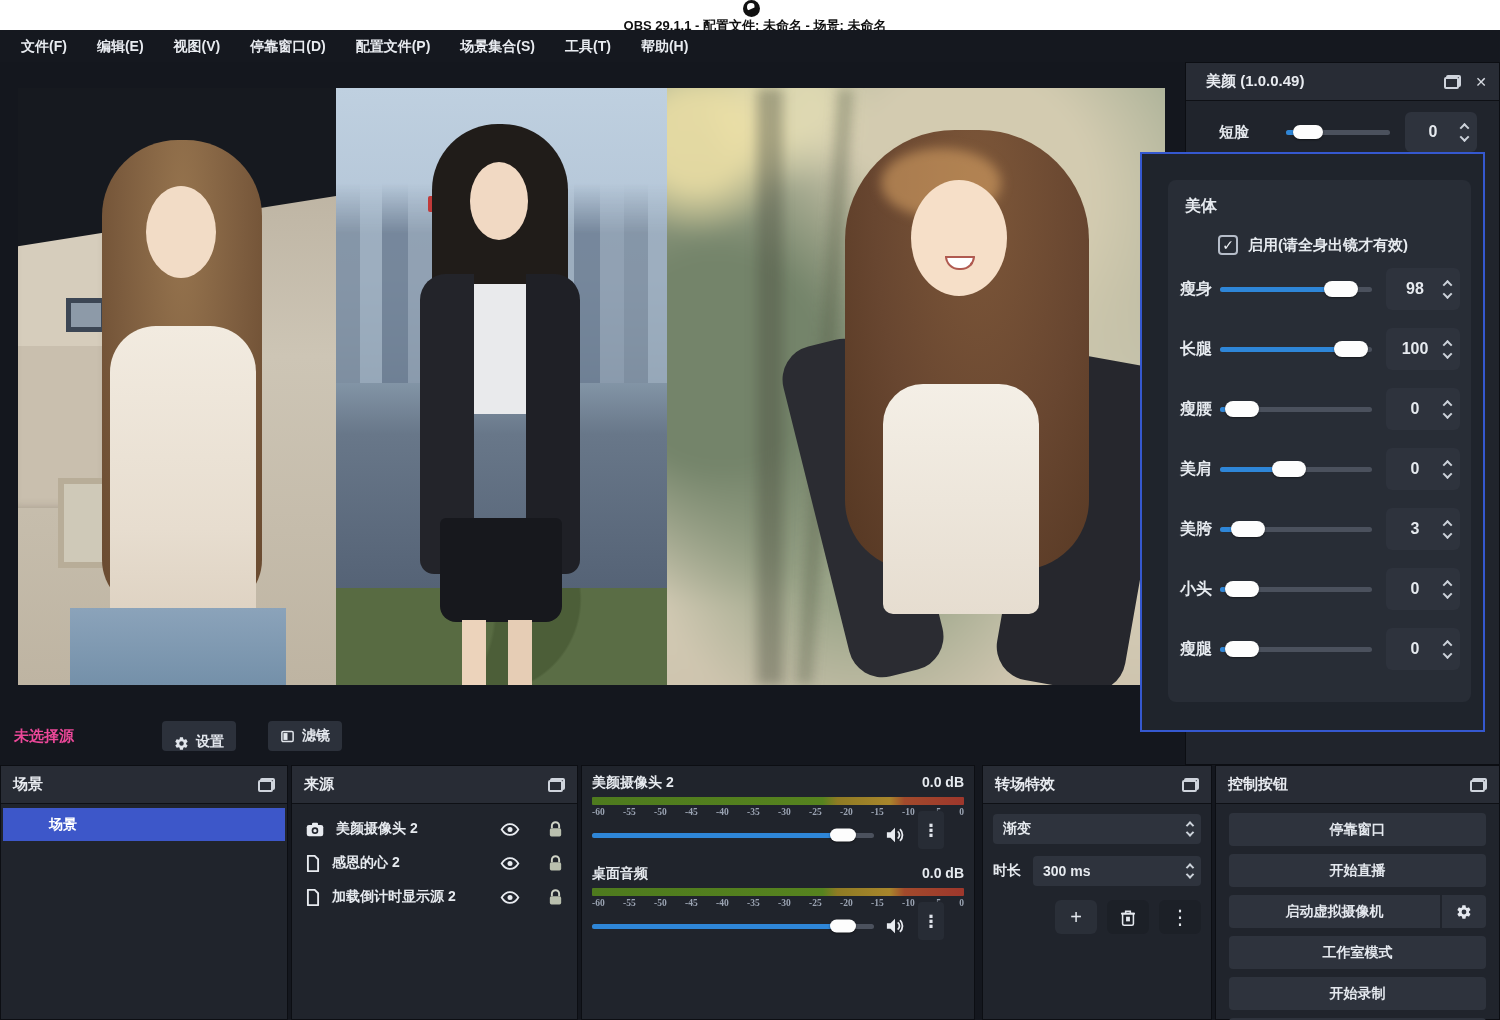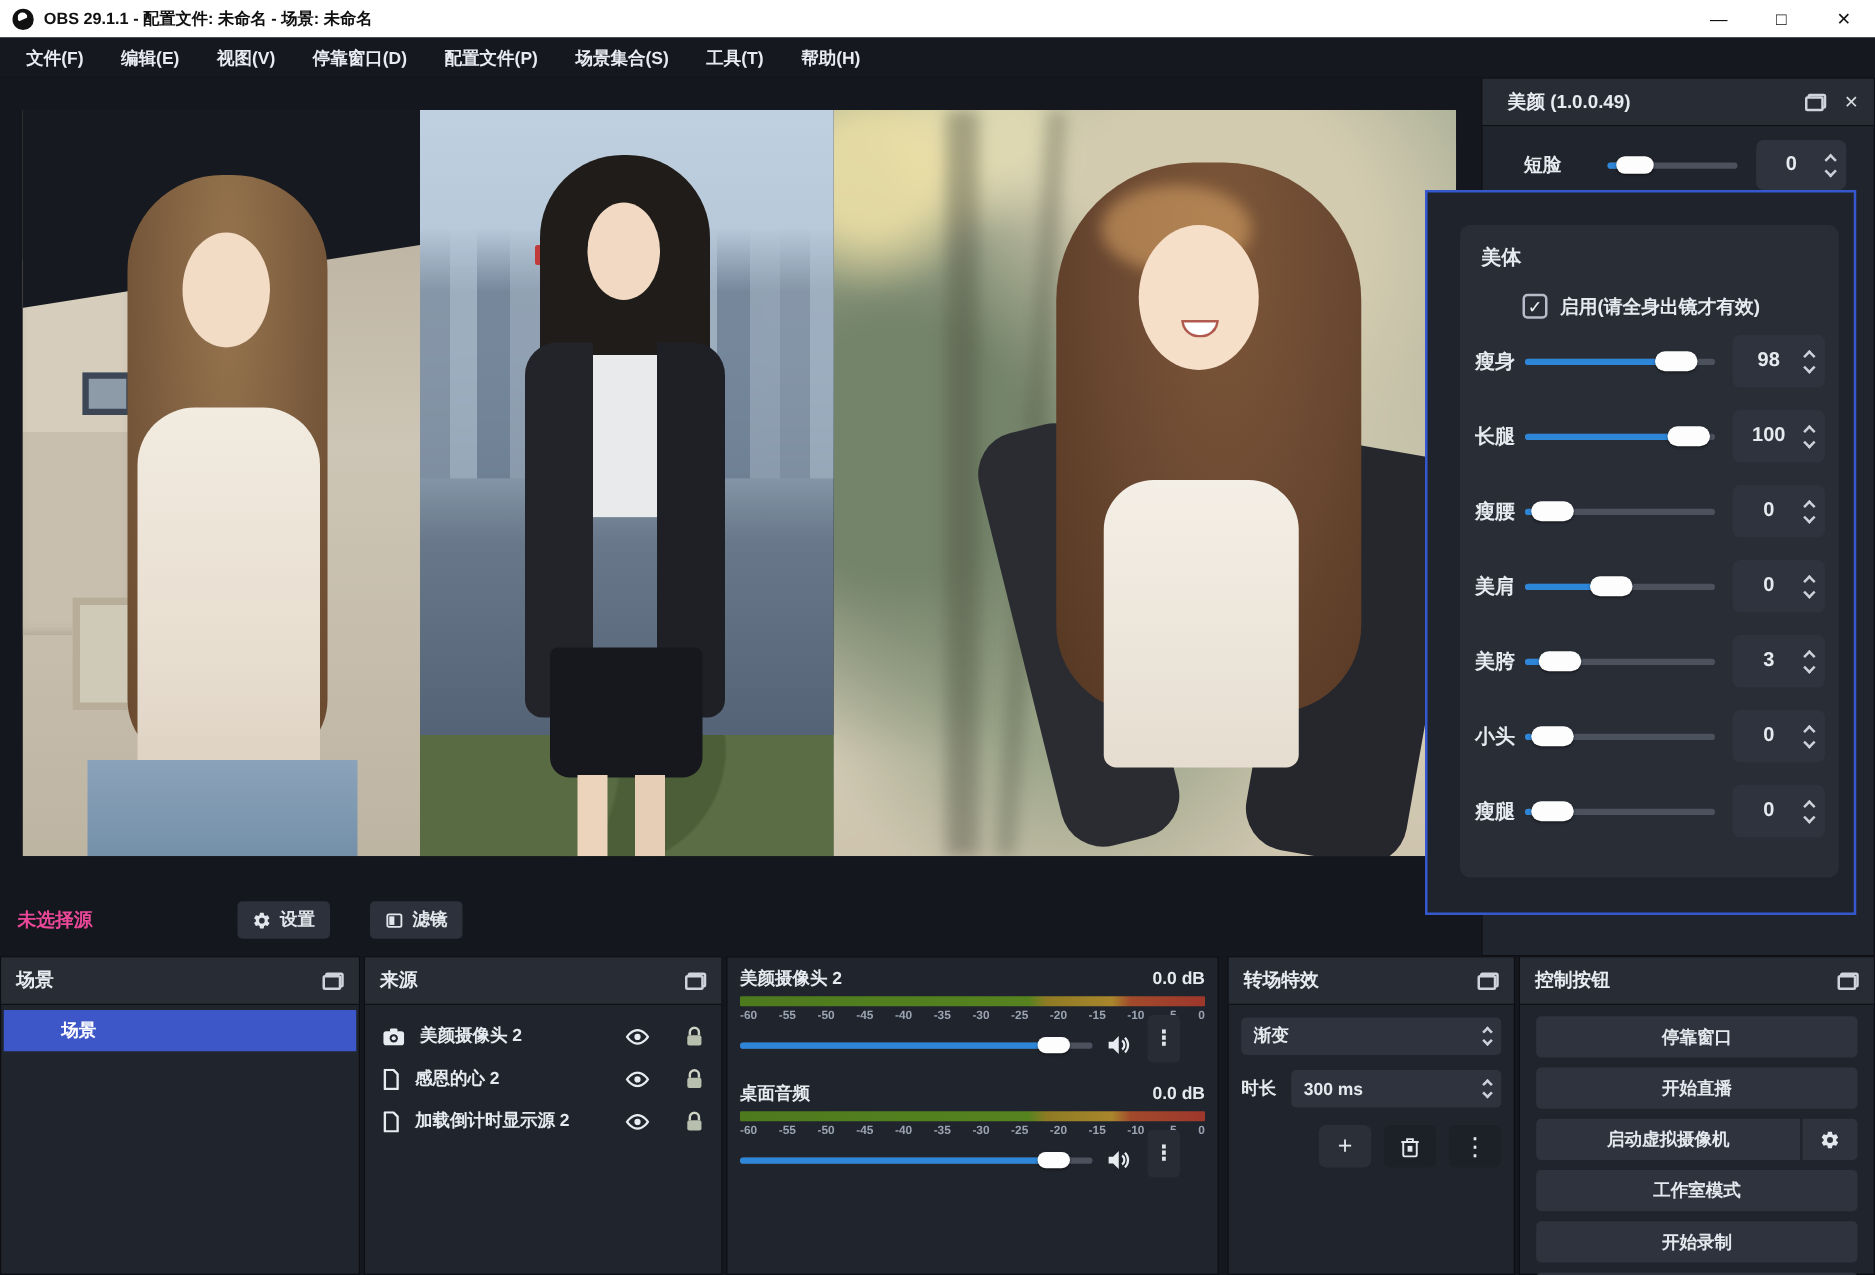--- a/index.html
+++ b/index.html
@@ -1,21 +1,21 @@
 <!DOCTYPE html>
 <html><head>
 <meta charset="utf-8">
 <style>
   * { margin:0; padding:0; box-sizing:border-box; }
   html,body { width:1500px; height:1020px; overflow:hidden; background:#101319;
     font-family:"Liberation Sans","DejaVu Sans",sans-serif; color:#e6eaef; }
 
   
   .titlebar{position:absolute;left:0;top:0;width:1500px;height:30px;background:#ffffff;color:#111;
-    display:flex;align-items:center;padding-left:10px;font-size:13px;font-weight:600;}
+    display:flex;align-items:center;padding-left:10px;font-size:13px;font-weight:600;flex-direction:column;}
   .obslogo{width:17px;height:17px;border-radius:50%;background:#111;position:relative;margin-right:8px;flex:0 0 auto;}
   .obslogo::after{content:"";position:absolute;left:4px;top:3px;width:8px;height:8px;border-radius:50%;
     background:#fff;clip-path:polygon(0 0,100% 0,100% 55%,0 100%);}
   .winbtns{margin-left:auto;display:flex;height:100%;}
   .winbtn{width:50px;height:100%;display:flex;align-items:center;justify-content:center;font-size:14px;color:#111;font-weight:400;}
 
   
   .menubar{position:absolute;left:0;top:30px;width:1500px;height:32px;background:#15181f;display:flex;align-items:center;padding-left:6px;}
   .menuitem{padding:0 15px;font-size:14px;font-weight:600;color:#e8ebf0;line-height:32px;}
 
@@ -71,21 +71,21 @@
   #ph3 .tank{position:absolute;left:216px;top:296px;width:156px;height:230px;border-radius:40px 40px 10px 10px;
     background:linear-gradient(180deg,#f4efe6,#e6ddd0);}
   #ph3 .cardL{position:absolute;left:148px;top:250px;width:96px;height:340px;border-radius:34px;background:#2b2c32;transform:rotate(-14deg);}
   #ph3 .cardR{position:absolute;left:352px;top:270px;width:130px;height:330px;border-radius:34px;background:#26272d;transform:rotate(10deg);}
 
   
   .srctoolbar{position:absolute;left:0;top:652px;width:1180px;height:44px;display:flex;align-items:center;}
   .srcstatus{margin-left:14px;font-size:15px;font-weight:600;color:#ec4899;}
   .tbtn{height:30px;background:#2c313b;border-radius:4px;display:flex;align-items:center;gap:7px;padding:0 12px;
     font-size:14px;font-weight:600;color:#e2e6ec;}
-  .tbtn.settings{margin-left:116px;}
+  .tbtn.settings{margin-left:88px;align-items:flex-end;}
   .tbtn.filters{margin-left:32px;}
 
   
   .dock{position:absolute;background:#20242c;border:1px solid #0c0e13;}
   .dockhdr{height:38px;background:#282c35;border-bottom:1px solid #0e1015;display:flex;align-items:center;padding:0 12px;
     font-size:15px;font-weight:600;color:#e8ebf0;}
   .pop{width:17px;height:14px;position:relative;margin-left:auto;}
   .pop::before{content:"";position:absolute;right:0;top:0;width:11px;height:8px;border:2px solid #cfd4dc;border-radius:2px;}
   .pop::after{content:"";position:absolute;left:0;bottom:0;width:11px;height:8px;border:2px solid #cfd4dc;border-radius:2px;background:#282c35;}
   .xclose{margin-left:14px;font-size:14px;color:#d7dbe2;font-weight:700;}
@@ -129,21 +129,21 @@
   #sourcesdock{left:291px;top:703px;width:287px;height:255px;}
   .srcrow{height:34px;display:flex;align-items:center;padding:0 14px;gap:10px;}
   .srcrow .name{font-size:14px;font-weight:600;flex:1;margin-left:2px;}
   .srcrow .eye{margin-right:18px;}
   #mixerdock{left:581px;top:703px;width:394px;height:255px;}
   .track{position:relative;padding:8px 10px 0 10px;}
   .trackname{display:flex;font-size:14px;font-weight:600;}
   .trackdb{margin-left:auto;font-weight:600;}
   .meter{margin-top:5px;height:8px;border-radius:1px;
     background:linear-gradient(90deg,#4e7a1e 0%,#56831f 62%,#8f7b24 66%,#a8862c 80%,#a24a2c 84%,#9e372c 100%);}
-  .tickrow{display:flex;justify-content:space-between;margin-top:2px;font-size:9.5px;color:#9aa3b2;font-weight:600;}
+  .tickrow{display:flex;justify-content:space-between;margin-top:2px;font-size:9.5px;color:#9aa3b2;font-weight:600;font-family:Liberation Serif, serif;}
   .volrow{display:flex;align-items:center;margin-top:6px;height:24px;}
   .volrow .strack{width:282px;height:5px;}
   .volrow .shandle{width:26px;height:13px;}
   .dotsbtn{width:26px;height:38px;background:#272c35;border-radius:4px;display:flex;align-items:center;justify-content:center;
     font-size:17px;font-weight:700;color:#dfe3ea;margin-left:12px;margin-top:-10px;}
   #transdock{left:982px;top:703px;width:230px;height:255px;}
   .dropdown{margin:10px 10px 0 10px;height:30px;background:#2e333d;border-radius:4px;display:flex;align-items:center;
     padding:0 8px 0 10px;font-size:14px;font-weight:600;}
   .ddchevs{margin-left:auto;display:flex;flex-direction:column;gap:4px;}
   .ddchevs .chev{width:6px;height:6px;}

